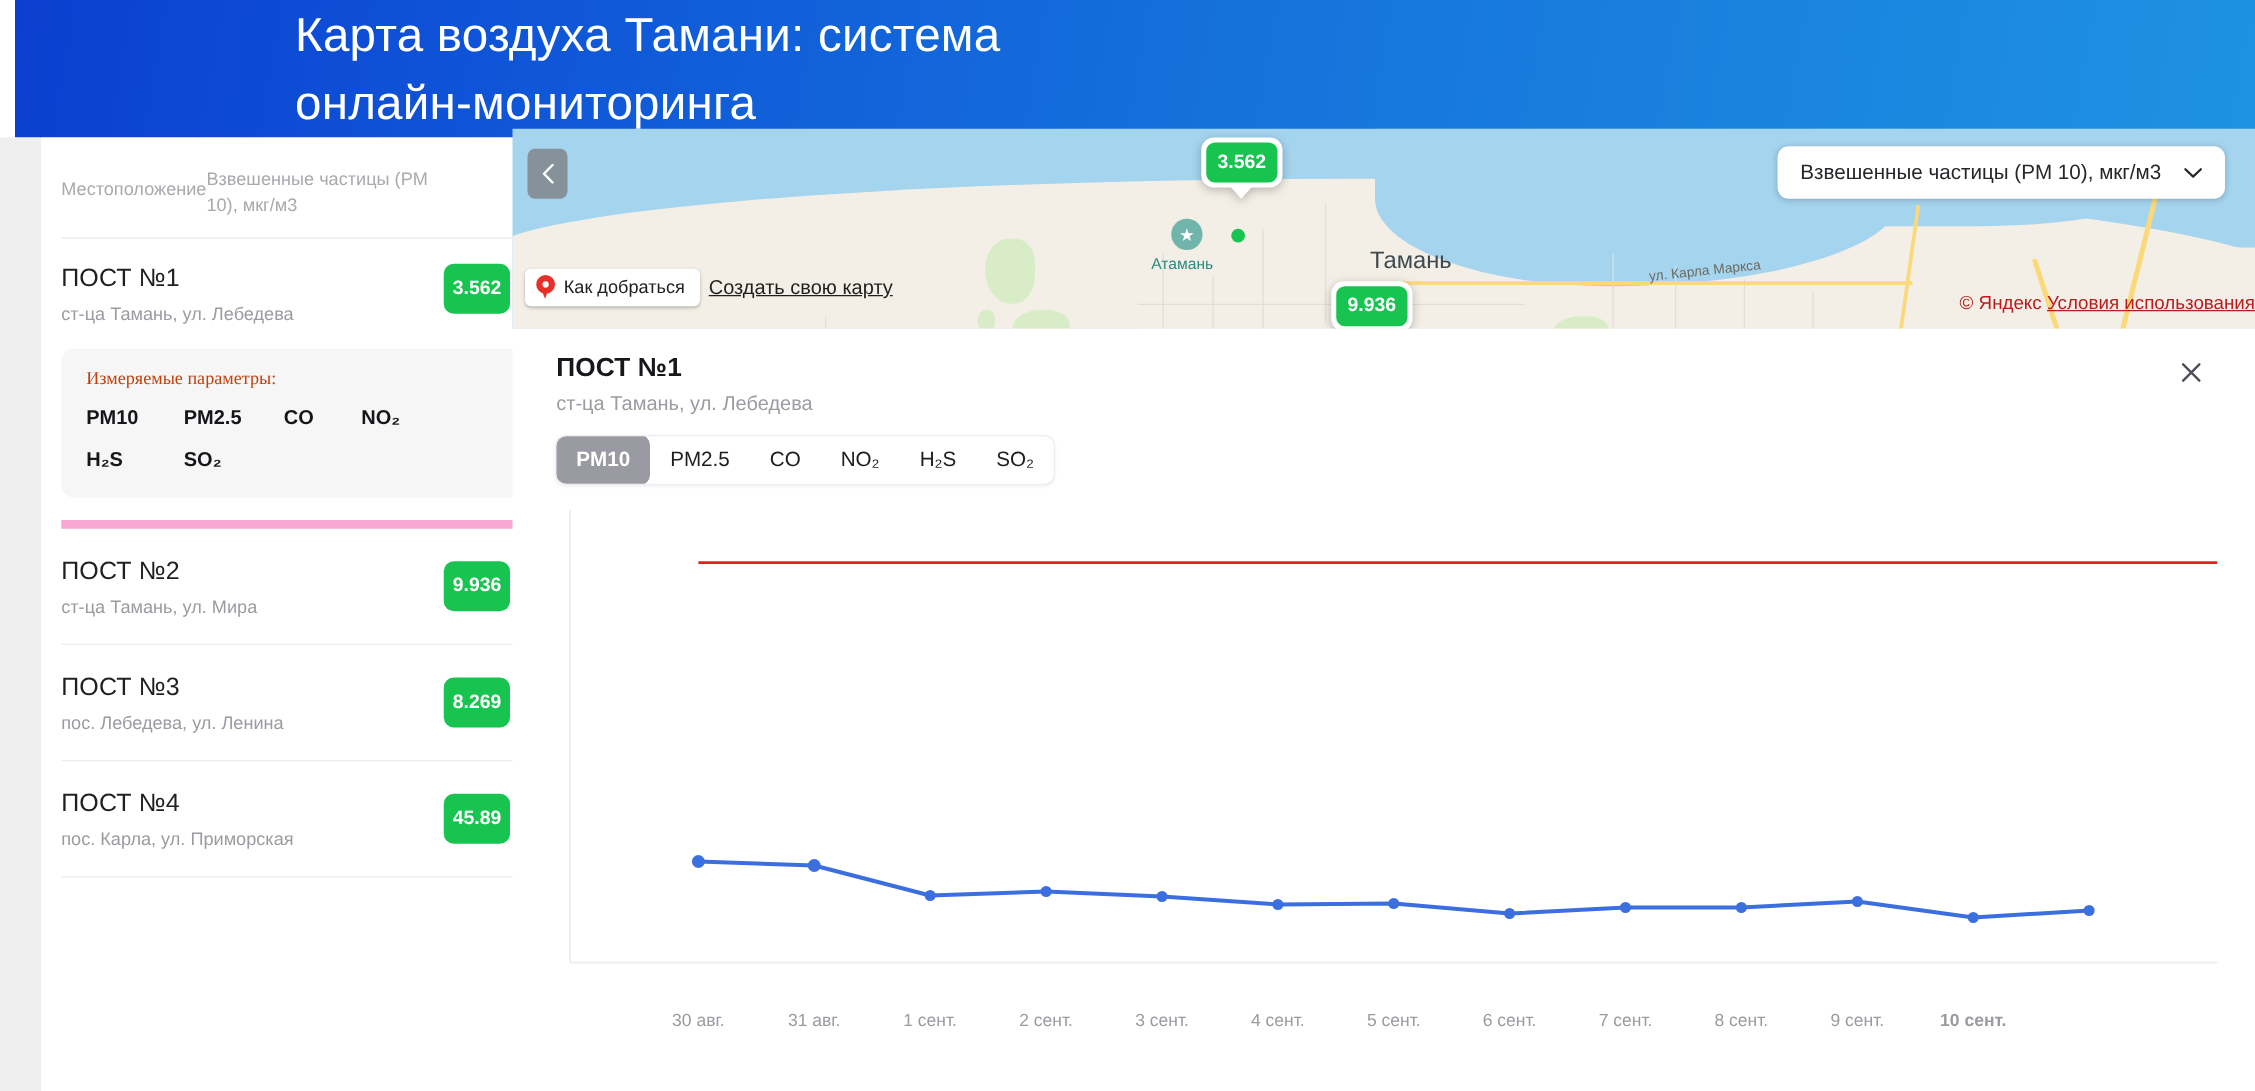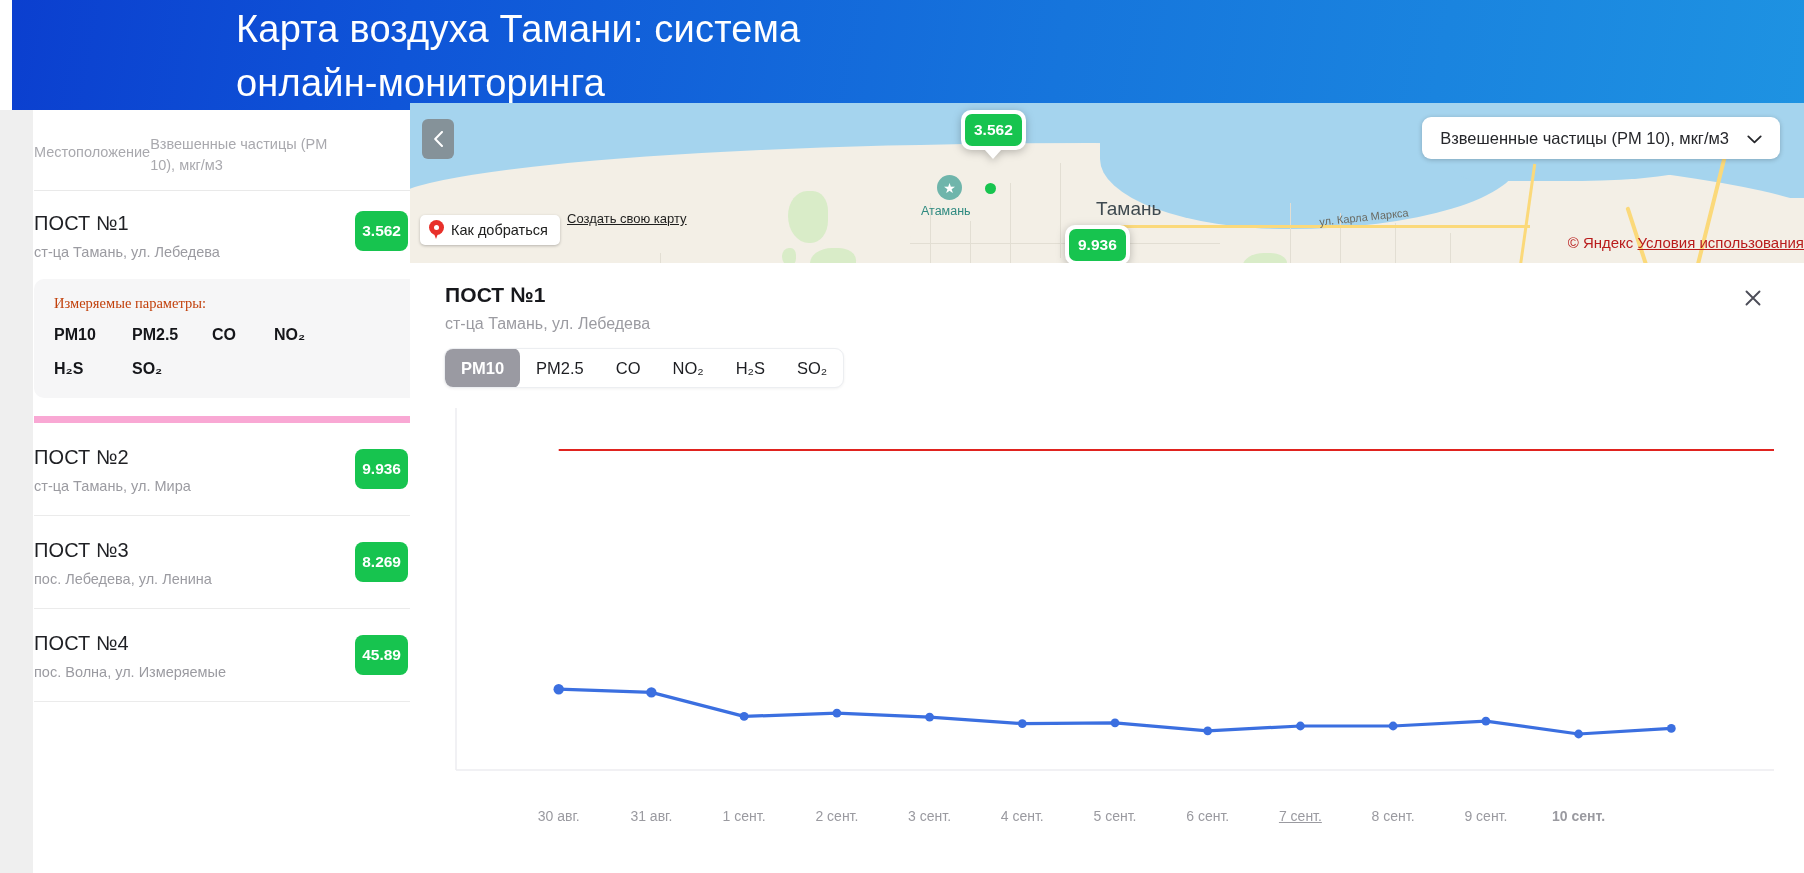--- a/index.html
+++ b/index.html
@@ -36,21 +36,21 @@
     background: #efefef;
   }
 
   
   .sidebar {
     position: absolute; left: 33px; top: 110px;
     width: 437px; height: 763px;
     background: #ffffff;
     overflow: hidden;
   }
-  .sb-inner { padding: 0 38px 0 1px; }
+  .sb-inner { padding: 0 38px 0 16px; }
 
   .sb-head {
     display: flex; align-items: flex-start;
     padding: 24px 0 14px 0;
     border-bottom: 1px solid #e9e9e9;
     margin: 0 0 0 0;
   }
   .sb-head-loc {
     color: #a9a9ae; font-size: 14.5px; line-height: 17px;
     white-space: nowrap; padding-top: 10px;
@@ -173,22 +173,22 @@
   .pin:after{
     content:""; position:absolute; left:4px; top:11px;
     width:0;height:0;border-left:3.5px solid transparent;border-right:3.5px solid transparent;
     border-top:8px solid #e8302a;
   }
   .pin i {
     position:absolute; left:5px; top:5px; width:5px;height:5px;border-radius:50%;
     background:#fff; display:block;
   }
   .map-createlink {
-    position:absolute; left:157px; bottom:37px;
-    font-size:13px; color:#1f1f1e; text-decoration:underline; cursor:pointer;
+    position:absolute; left:157px; bottom:23px;
+    font-size:16px; color:#1f1f1e; text-decoration:underline; cursor:pointer;
   }
 
   .map-label { position:absolute; color:#4f5d62; font-weight:400; white-space:nowrap; }
   .lbl-taman { font-size:19px; color:#3f4a50; }
   .lbl-ataman { font-size:12.5px; color:#2f8a80; }
   .lbl-street { font-size:11px; color:#6a6a62; }
   .star-poi {
     position:absolute; width:25px;height:25px;border-radius:50%;
     background:#6fb5ab; display:flex;align-items:center;justify-content:center;
     color:#fff; font-size:14px; line-height:1;
@@ -298,21 +298,21 @@
     </div>
 
     <div class="post-row" style="padding-top:22px;">
       <div class="post-name">ПОСТ №3</div>
       <div class="post-addr">пос. Лебедева, ул. Ленина</div>
       <div class="post-badge">8.269</div>
     </div>
 
     <div class="post-row" style="padding-top:22px;">
       <div class="post-name">ПОСТ №4</div>
-      <div class="post-addr">пос. Волна, ул. Измеряемые</div>
+      <div class="post-addr">пос. Карла, ул. Приморская</div>
       <div class="post-badge">45.89</div>
     </div>
 
   </div>
 </div>
 
 <div class="map">
 
   <div class="map-land"></div>
   <div class="map-land2"></div>
@@ -432,20 +432,20 @@
       </svg>
     <div class="xlabels" id="xlabels">
         <span style="left: 114.7px;">30 авг.</span>
         <span style="left: 207.4px;">31 авг.</span>
         <span style="left: 300.1px;">1 сент.</span>
         <span style="left: 392.9px;">2 сент.</span>
         <span style="left: 485.6px;">3 сент.</span>
         <span style="left: 578.3px;">4 сент.</span>
         <span style="left: 671px;">5 сент.</span>
         <span style="left: 763.7px;">6 сент.</span>
-        <span style="left: 856.4px; text-decoration: underline;">7 сент.</span>
+        <span style="left: 856.4px;">7 сент.</span>
         <span style="left: 949.1px;">8 сент.</span>
         <span style="left: 1041.9px;">9 сент.</span>
         <span style="left: 1134.6px; font-weight: bold;">10 сент.</span>
       </div>
   </div>
 
 </div>
 
 </body></html>

